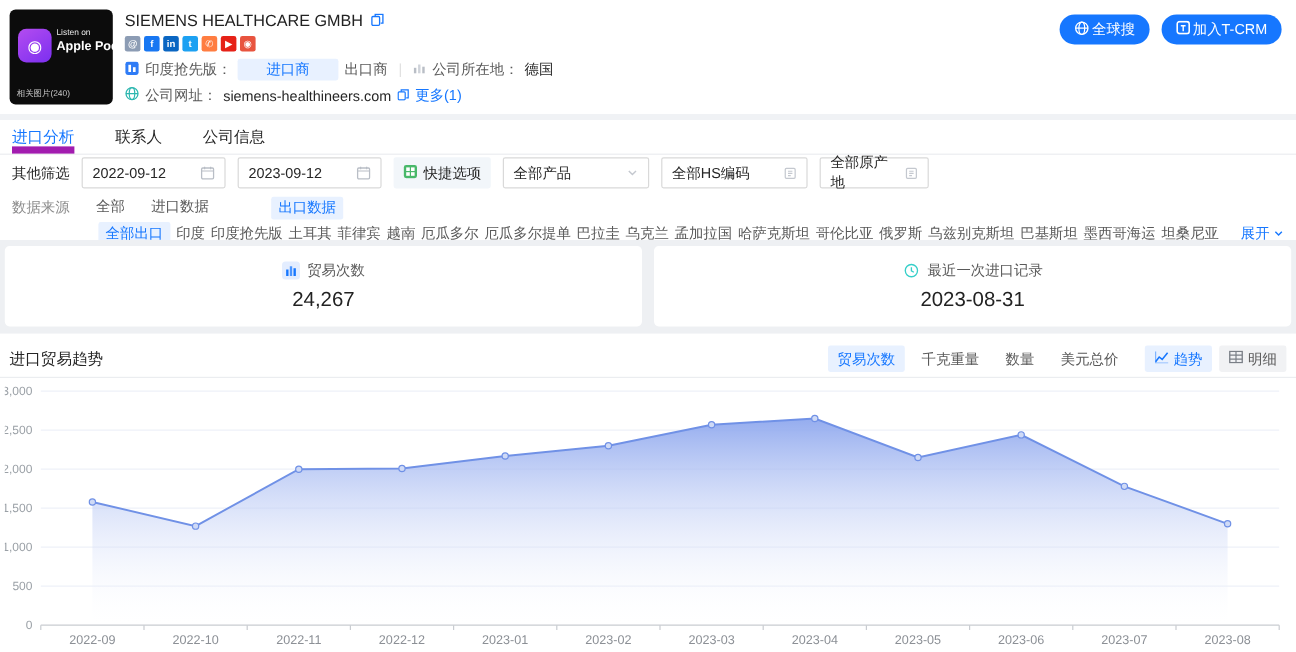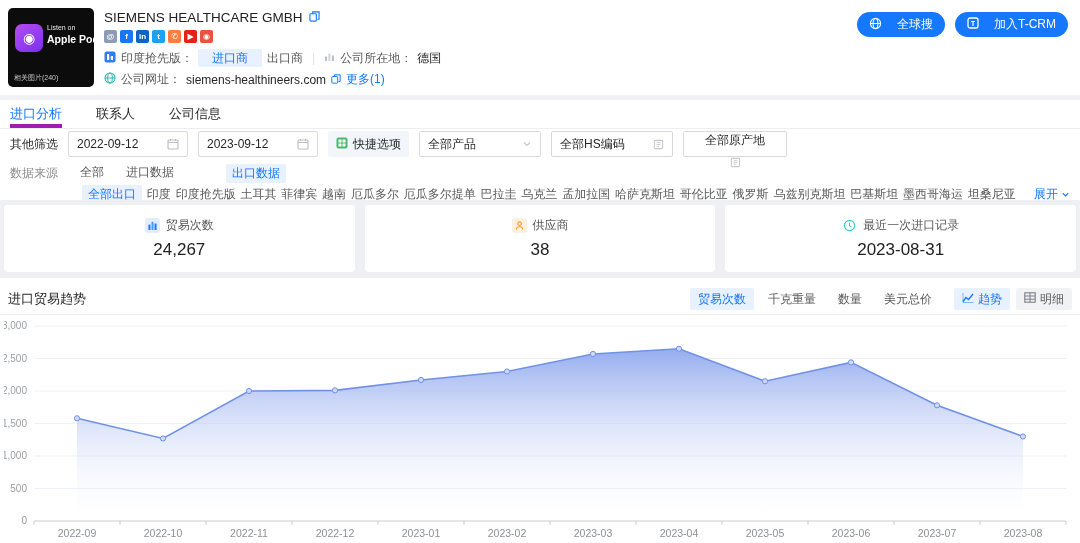--- a/index.html
+++ b/index.html
@@ -15,39 +15,39 @@
   .logo-txt .l1 { font-size:7px; opacity:.9; }
   .logo-txt .l2 { font-size:10.5px; font-weight:bold; margin-top:2px; white-space:nowrap; }
   .logo-cap { position:absolute; left:6px; bottom:4px; font-size:7px; color:#c9c9c9; }
 
   .hinfo { position:absolute; left:104px; top:10px; }
   .cname-row { display:flex; align-items:center; gap:6px; font-size:13.5px; font-weight:normal; color:#222; }
   .social-row { display:flex; gap:3px; margin-top:5px; }
   .social-ic { width:13px; height:13px; border-radius:2px; color:#fff; font-size:8px; font-weight:bold;
     display:inline-flex; align-items:center; justify-content:center; cursor:pointer; overflow:hidden; }
   .meta-row { display:flex; align-items:center; gap:5px; margin-top:6px; font-size:12px; color:#595959; }
-  .chip-blue { background:#e8f1ff; color:#1677ff; padding:0 14px; border-radius:2px; line-height:18px; cursor:pointer; }
+  .chip-blue { background:#e8f1ff; color:#1677ff; padding:0 24px; border-radius:2px; line-height:18px; cursor:pointer; }
   .v-div { color:#e0e0e0; margin:0 4px; }
   .link-blue { color:#1677ff; cursor:pointer; }
   .dark { color:#262626; }
   .actions-row { display:flex; align-items:center; gap:10px; margin-top:7px; }
   .sim-input { width:196px; height:24px; border:1px solid #d9d9d9; border-radius:2px; background:#fff;
     display:flex; align-items:center; justify-content:space-between; padding:0 8px; color:#595959; cursor:text; }
   .btn { height:24px; display:inline-flex; align-items:center; gap:5px; padding:0 10px; border-radius:2px; font-size:12px; cursor:pointer; }
   .btn-default { background:#f3f4f6; color:#262626; }
   .btn-primary { background:#1677ff; color:#fff; }
   .btn-disabled { background:#fff; border:1px solid #e4e6e8; color:#c3c7cd; }
   .hdr-right { position:absolute; right:12px; top:12px; display:flex; gap:10px; }
-  .pill { height:25px; border-radius:13px; background:#1677ff; color:#fff; display:inline-flex; align-items:center; gap:15px; padding:4px 12px; cursor:pointer; }
+  .pill { height:25px; border-radius:13px; background:#1677ff; color:#fff; display:inline-flex; align-items:center; gap:2px; padding:4px 12px; cursor:pointer; }
 
   
   .gray-band-thin { position:absolute; left:0; top:95px; width:100%; height:5px; background:#f0f2f5; }
   .tabs { position:absolute; left:0; top:100px; width:100%; height:29px; background:#fff; border-bottom:1px solid #ebedf0; display:flex; gap:34px; padding-left:10px; }
   .tab { font-size:13px; color:#262626; line-height:27px; cursor:pointer; }
-  .tab.active { color:#1677ff; border-bottom:4px solid #a21caf; }
+  .tab.active { color:#1677ff; border-bottom:6px solid #a21caf; }
 
   
   .filters { position:absolute; left:10px; top:131px; display:flex; align-items:center; gap:10px; }
   .fbox { border:1px solid #d9d9d9; border-radius:2px; height:26px; background:#fff; display:flex; align-items:center;
     justify-content:space-between; padding:0 8px; gap:8px; cursor:pointer; color:#262626; }
   .quick { height:26px; background:#f2f6fa; border-radius:2px; display:flex; align-items:center; gap:5px; padding:0 8px; cursor:pointer; }
   .muted-ic { color:#b9bec6; display:inline-flex; }
 
   
   .src-row { position:absolute; left:10px; top:164px; display:flex; align-items:center; gap:22px; color:#595959; }
@@ -263,21 +263,21 @@
     </div>
     <div class="fbox" style="width:122px;">
       <span>全部HS编码</span>
       <span class="muted-ic">
         <svg width="11" height="11" viewBox="0 0 12 12">
             <rect x="1.5" y="1.5" width="9" height="9" rx="1" fill="none" stroke="#c4c8cf" stroke-width="1.1"></rect>
             <path d="M4 4h4M4 6h4M4 8h2.5" stroke="#c4c8cf" stroke-width="1"></path>
           </svg>
       </span>
     </div>
-    <div class="fbox" style="width:104px;flex-direction:column;">
+    <div class="fbox" style="width:91px;">
       <span>全部原产地</span>
       <span class="muted-ic">
         <svg width="11" height="11" viewBox="0 0 12 12">
             <rect x="1.5" y="1.5" width="9" height="9" rx="1" fill="none" stroke="#c4c8cf" stroke-width="1.1"></rect>
             <path d="M4 4h4M4 6h4M4 8h2.5" stroke="#c4c8cf" stroke-width="1"></path>
           </svg>
       </span>
     </div>
   </div>
 
@@ -328,32 +328,20 @@
         <span class="stat-ic" style="background:#e3edff;">
           <svg width="9" height="9" viewBox="0 0 10 10">
               <rect x="0.5" y="4" width="2.2" height="6" fill="#1677ff"></rect>
               <rect x="3.9" y="1" width="2.2" height="9" fill="#4a95ff"></rect>
               <rect x="7.3" y="2.8" width="2.2" height="7.2" fill="#1677ff"></rect>
             </svg>
         </span>
         <span>贸易次数</span>
       </div>
       <div class="card-value">24,267</div>
-    </div>
-    <div class="card">
-      <div class="card-label">
-        <span class="stat-ic" style="background:#fff1df;">
-          <svg width="9" height="9" viewBox="0 0 10 10">
-              <circle cx="5" cy="3" r="2" fill="none" stroke="#ff9a2e" stroke-width="1.2"></circle>
-              <path d="M1.5 9.5c0-2 1.6-3.2 3.5-3.2S8.5 7.5 8.5 9.5" fill="none" stroke="#ff9a2e" stroke-width="1.2"></path>
-            </svg>
-        </span>
-        <span>供应商</span>
-      </div>
-      <div class="card-value">38</div>
     </div>
     <div class="card">
       <div class="card-label">
         <span class="stat-ic">
           <svg width="13" height="13" viewBox="0 0 14 14">
               <circle cx="7" cy="7" r="5.5" fill="none" stroke="#36cfc9" stroke-width="1.2"></circle>
               <path d="M7 4v3.2l2.2 1.3" fill="none" stroke="#36cfc9" stroke-width="1.2"></path>
             </svg>
         </span>
         <span>最近一次进口记录</span>

